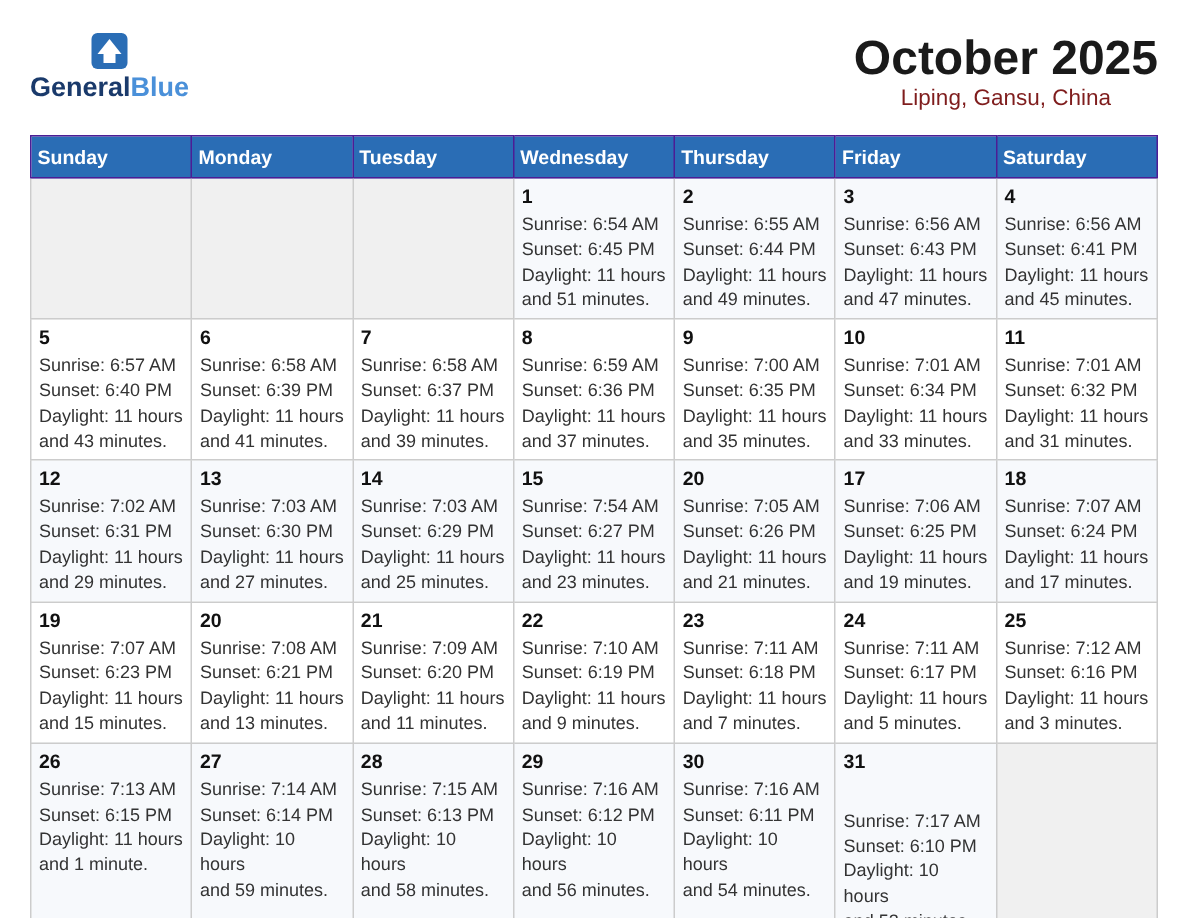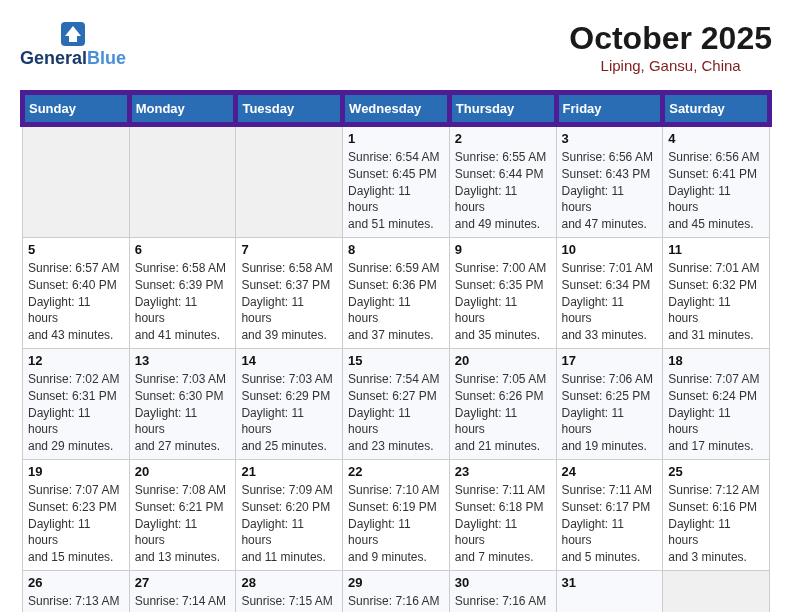--- a/index.html
+++ b/index.html
@@ -53,21 +53,21 @@
       border-collapse: collapse;
       table-layout: fixed;
     }
     thead tr th {
       background-color: #2a6db5;
       color: #fff;
       font-size: 13px;
       font-weight: bold;
       padding: 6px 4px;
       text-align: left;
-      border: 5px solid #4c1d95;
+      border: 1px solid #4c1d95;
     }
     tbody tr td {
       vertical-align: top;
       border: 1px solid #ccc;
       padding: 4px 5px;
       height: 90px;
       font-size: 11px;
       color: #333;
       background: #fff;
     }

